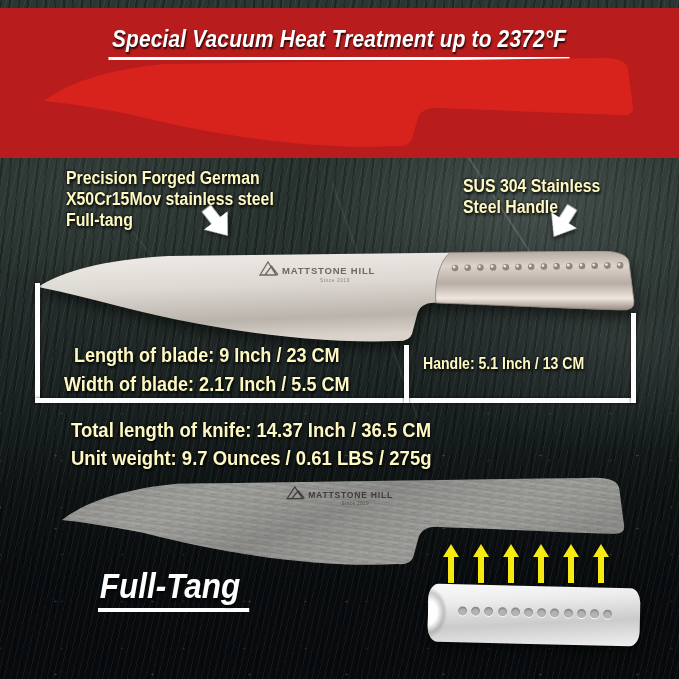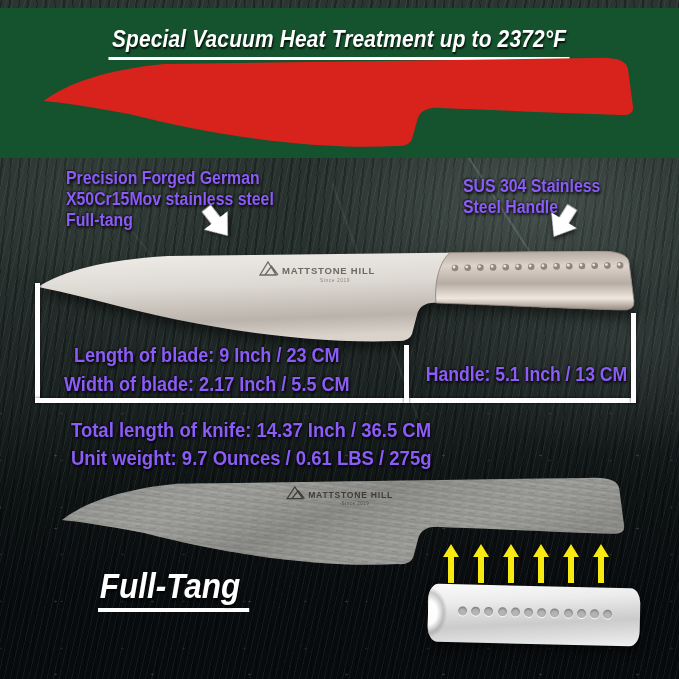--- a/index.html
+++ b/index.html
@@ -26,34 +26,34 @@
       radial-gradient(rgba(255,255,255,.08) 1px, transparent 1.6px);
     background-size:97px 73px,61px 47px;
     background-position:7px 11px,31px 29px;
   }
   .scratch{position:absolute;background:rgba(210,220,215,.16);height:2px;border-radius:2px;}
   .scratch.s1{left:395px;top:205px;width:210px;transform:rotate(57deg);}
   .scratch.s2{left:250px;top:300px;width:250px;transform:rotate(70deg);opacity:.5;}
   .scratch.s3{left:60px;top:240px;width:160px;transform:rotate(52deg);opacity:.4;}
 
   
-  .banner{position:absolute;left:0;top:8px;width:679px;height:150px;background:#14532d;}
+  .banner{position:absolute;left:0;top:8px;width:679px;height:150px;background:#b91c1c;}
   .banner-title-wrap{position:absolute;left:0;top:17px;width:679px;text-align:center;}
   .banner-title{
     display:inline-block;font-size:24px;font-weight:bold;font-style:italic;
     letter-spacing:.2px;transform:scaleX(.87);transform-origin:50% 50%;
     border-bottom:3px solid #fff;padding:0 4px 4px 4px;
     text-shadow:1px 2px 2px rgba(0,0,0,.8);white-space:nowrap;
   }
   .red-knife{position:absolute;left:44px;top:57px;width:590px;height:92px;}
 
   
   .cond{transform:scaleX(.88);transform-origin:0 50%;white-space:nowrap;}
   .info{
-    position:absolute;font-weight:bold;color:#8b5cf6;
+    position:absolute;font-weight:bold;color:#fef9c3;
     text-shadow:1px 2px 3px rgba(0,0,0,.95), -1px -1px 2px rgba(0,0,0,.6);
   }
   .callout{font-size:18px;line-height:21px;}
   .callout-left{left:66px;top:168px;}
   .callout-right{left:447px;top:176px;margin-left:16px;}
   .arrow-white{position:absolute;filter:drop-shadow(1px 2px 2px rgba(0,0,0,.7));}
   .arrow-left{left:202px;top:204px;transform:rotate(-38deg);}
   .arrow-right{left:548px;top:204px;transform:rotate(32deg);}
 
   
@@ -61,21 +61,21 @@
     filter:drop-shadow(2px 7px 6px rgba(0,0,0,.5));}
 
   
   .bline{position:absolute;background:#fdfdfd;box-shadow:0 0 3px rgba(0,0,0,.6);}
   .bl-left{left:35px;top:283px;width:5px;height:120px;}
   .bl-bottom{left:35px;top:398px;width:601px;height:5px;}
   .bl-mid{left:404px;top:345px;width:5px;height:58px;}
   .bl-right{left:631px;top:313px;width:5px;height:90px;}
   .meas{font-size:20.5px;line-height:29px;}
   .meas-blade{left:64px;top:340px;text-align:center;}
-  .meas-handle{left:412px;top:360px;width:221px;text-align:center;font-size:20px;}
+  .meas-handle{left:412px;top:349px;width:221px;font-size:16px;}
   .meas-handle .cond{transform-origin:50% 50%;display:inline-block;}
   .totals{left:71px;top:416px;font-size:21px;line-height:27.5px;}
 
   
   .tang-knife{position:absolute;left:62px;top:477px;width:563px;height:90px;opacity:.96;}
   .fulltang{position:absolute;left:98px;top:566px;}
   .fulltang span{
     display:inline-block;font-size:35px;font-weight:bold;font-style:italic;
     transform:scaleX(.9);transform-origin:0 50%;
     border-bottom:4px solid #fff;padding:0 10px 2px 2px;

